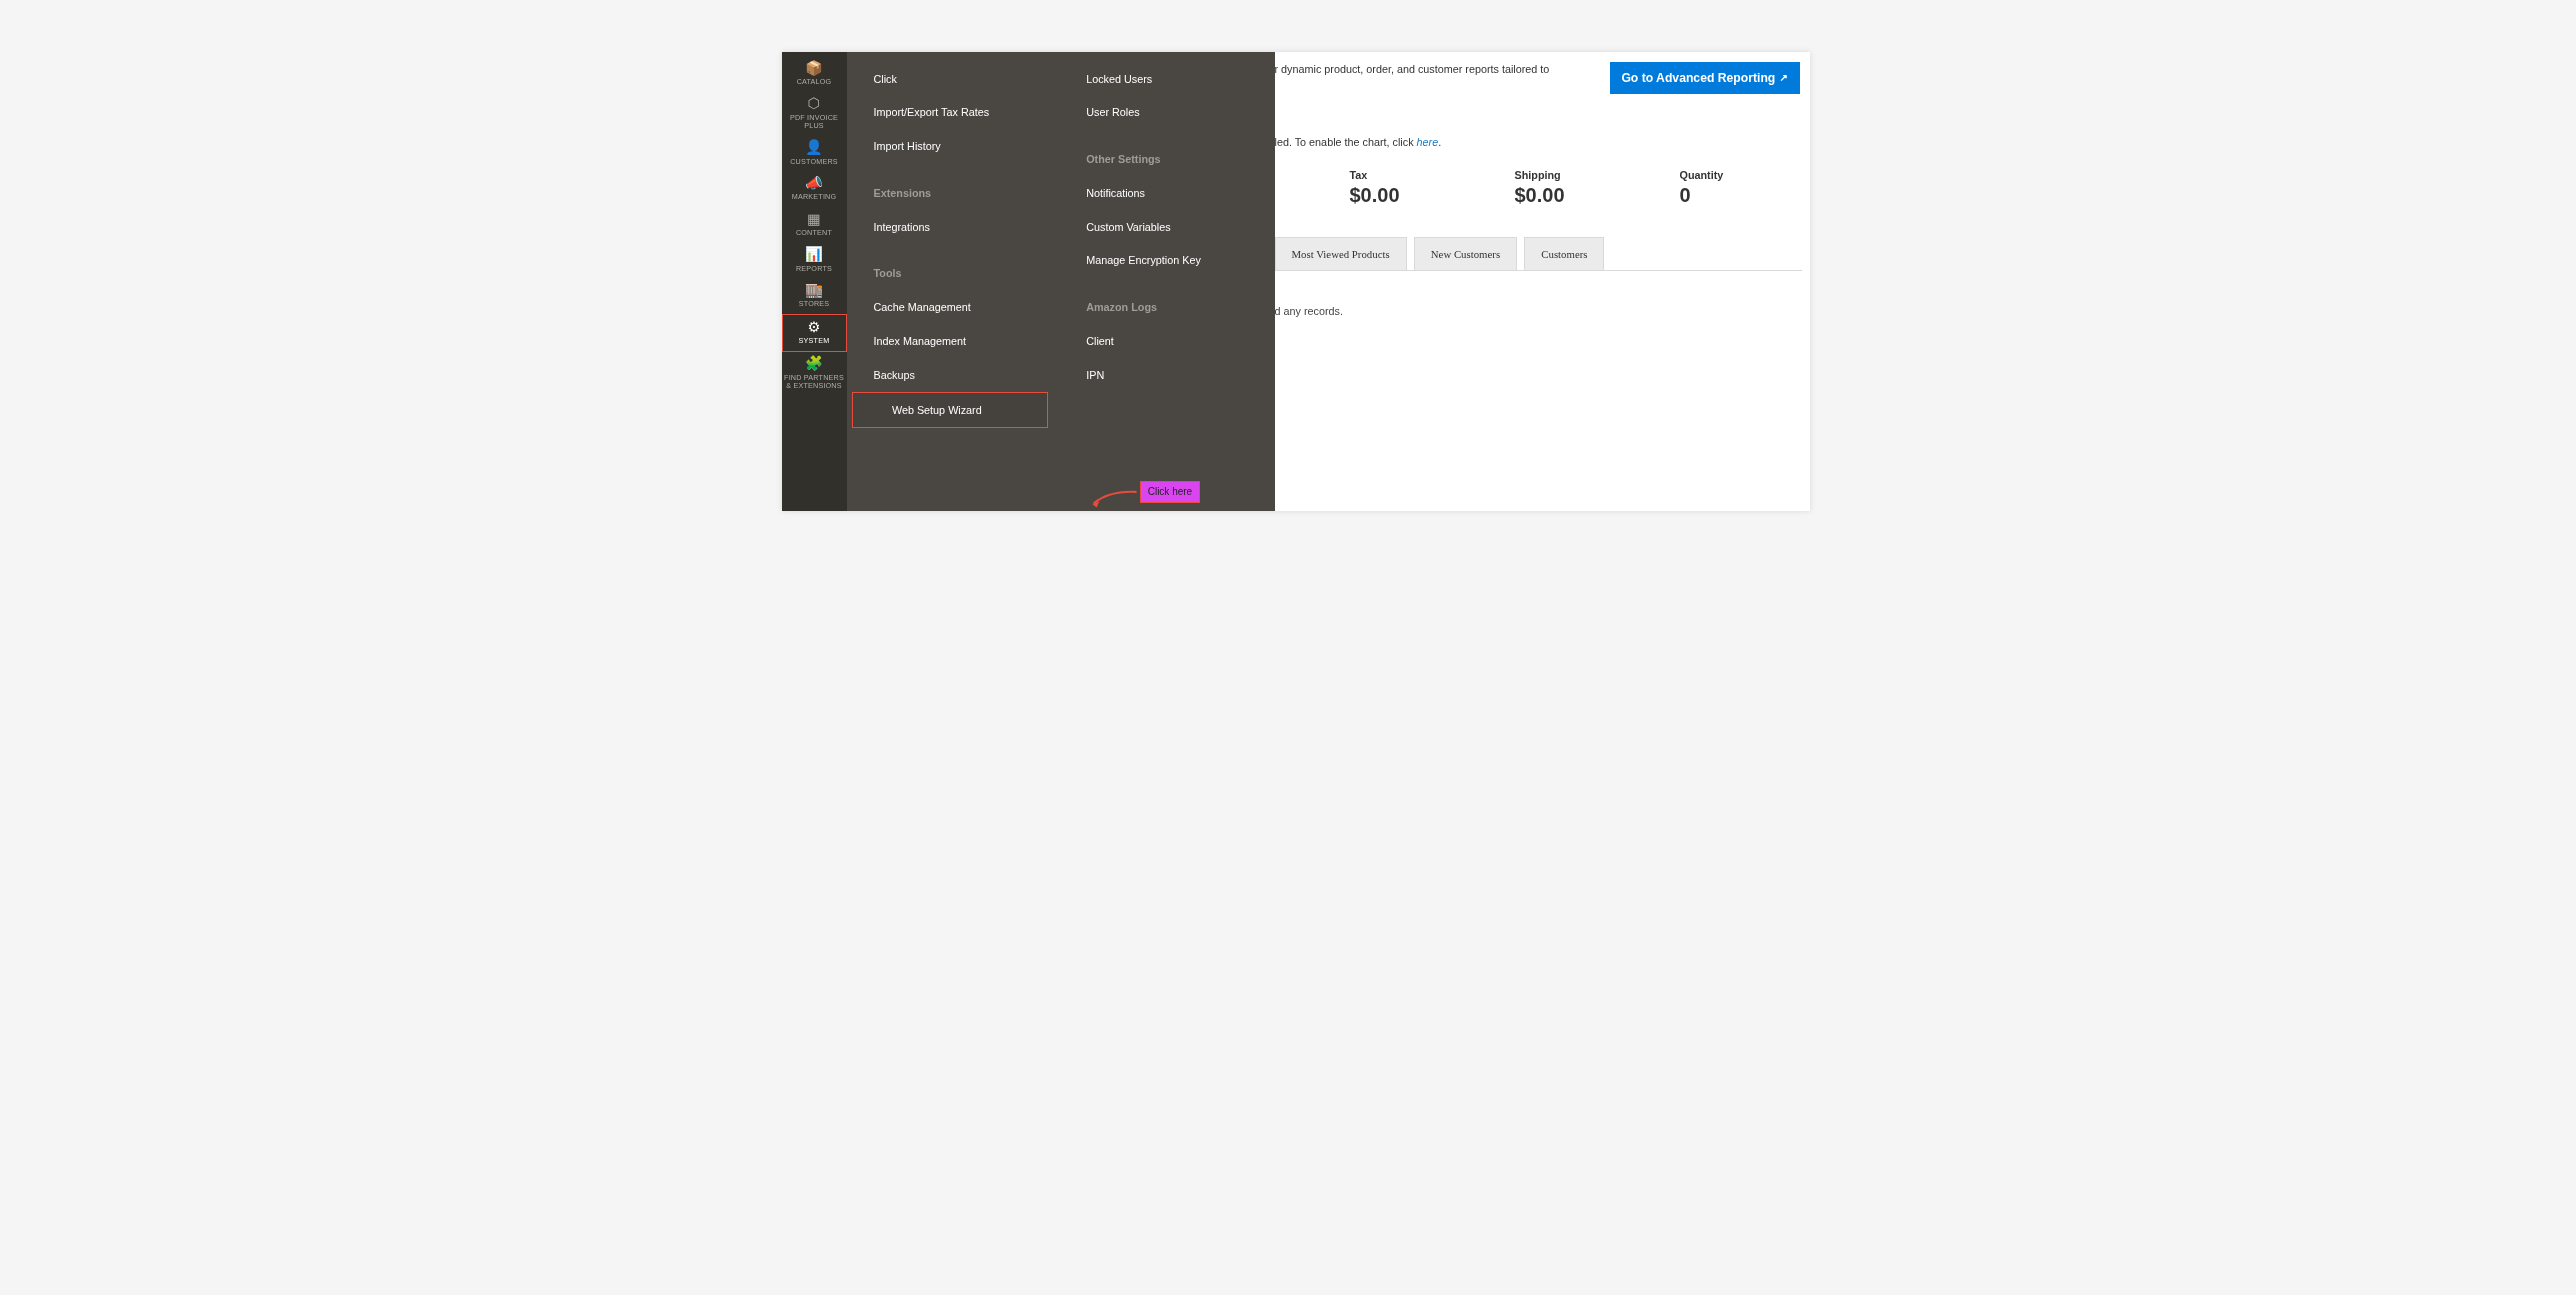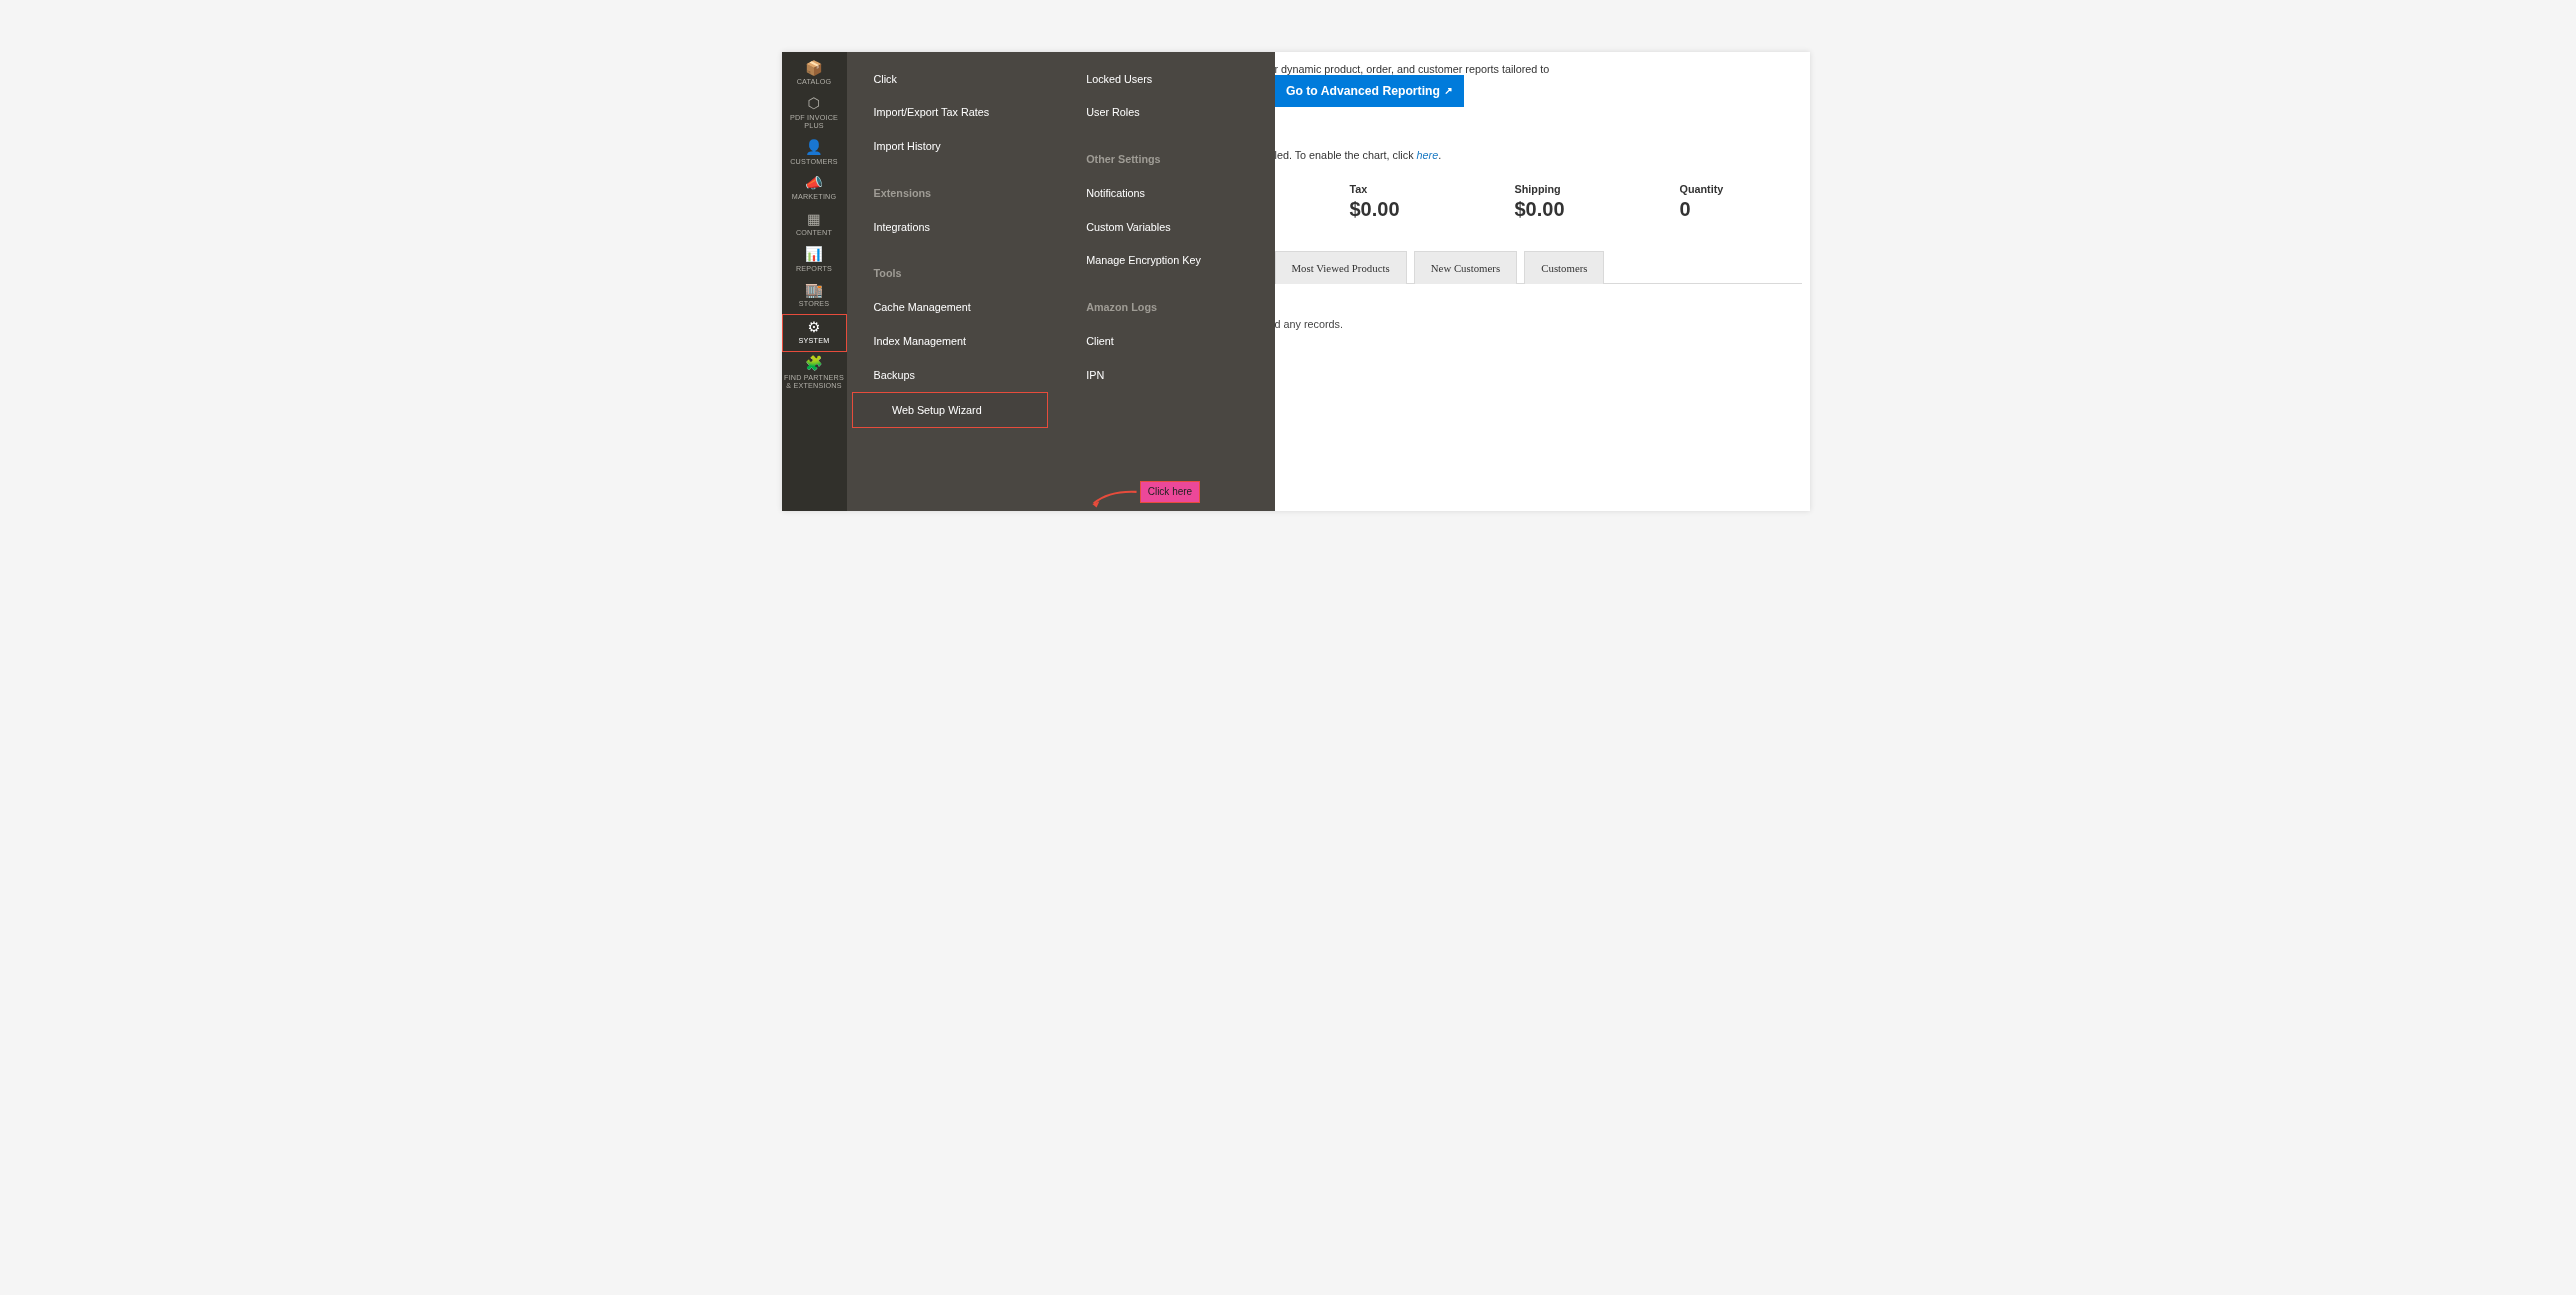--- a/index.html
+++ b/index.html
@@ -111,21 +111,21 @@
     padding-left: 39px;
     border: 1.4px solid var(--highlight-red);
     background: rgba(0,0,0,.06);
     width: 196px;
   }
   
   .click-tooltip {
     position: absolute;
     left: 358px;
     top: 429px;
-    background: #ec4899;
+    background: #d946ef;
     color: #222;
     border: 1.4px solid var(--highlight-red);
     padding: 4.3px 7.2px 5px;
     font-size: 10px;
     z-index: 5;
   }
   .arrow {
     position: absolute;
     left: 306px;
     top: 437px;
@@ -141,21 +141,20 @@
     top: 0;
     bottom: 0;
     background: var(--content-bg);
     padding-left: 0;
   }
   .top-row {
     display: flex;
     align-items: flex-start;
     padding-top: 10px;
     padding-right: 10px;
-    flex-direction: column;
   }
   .report-text {
     flex: 1;
     padding-top: 1.4px;
     padding-left: 0;
     font-size: 10.8px;
     color: #333;
   }
   .go-btn {
     background: var(--btn-blue);

